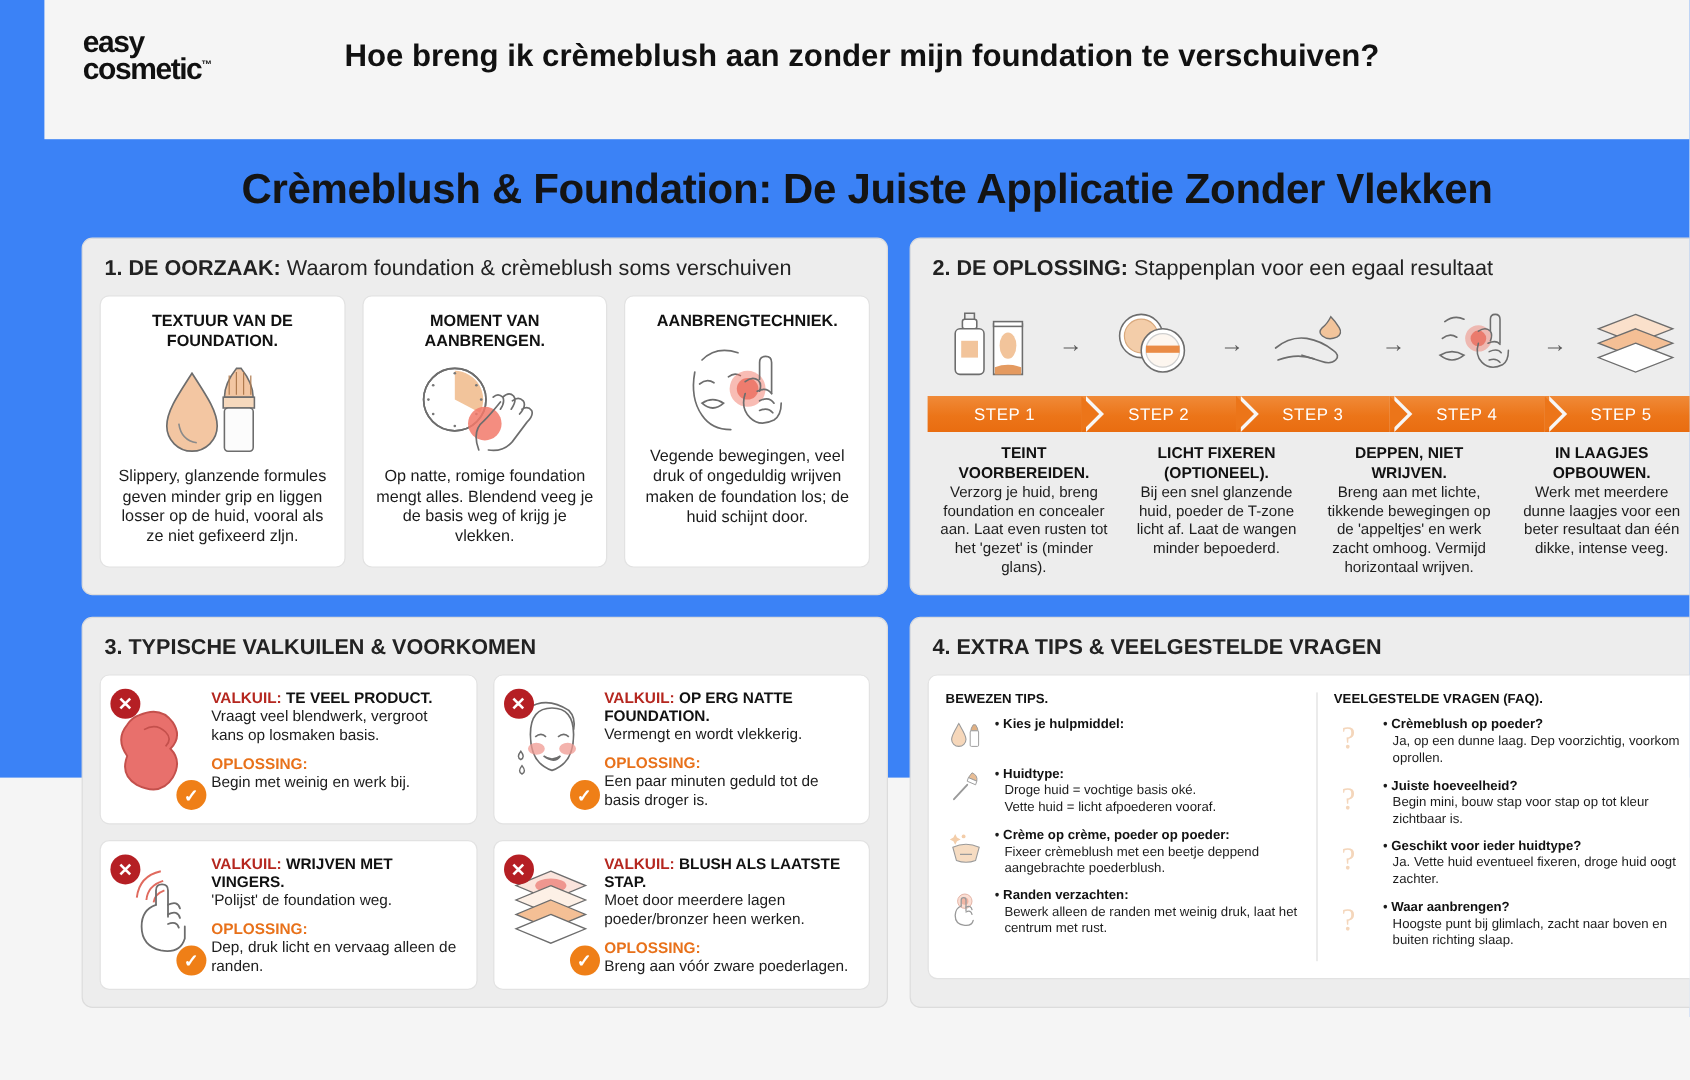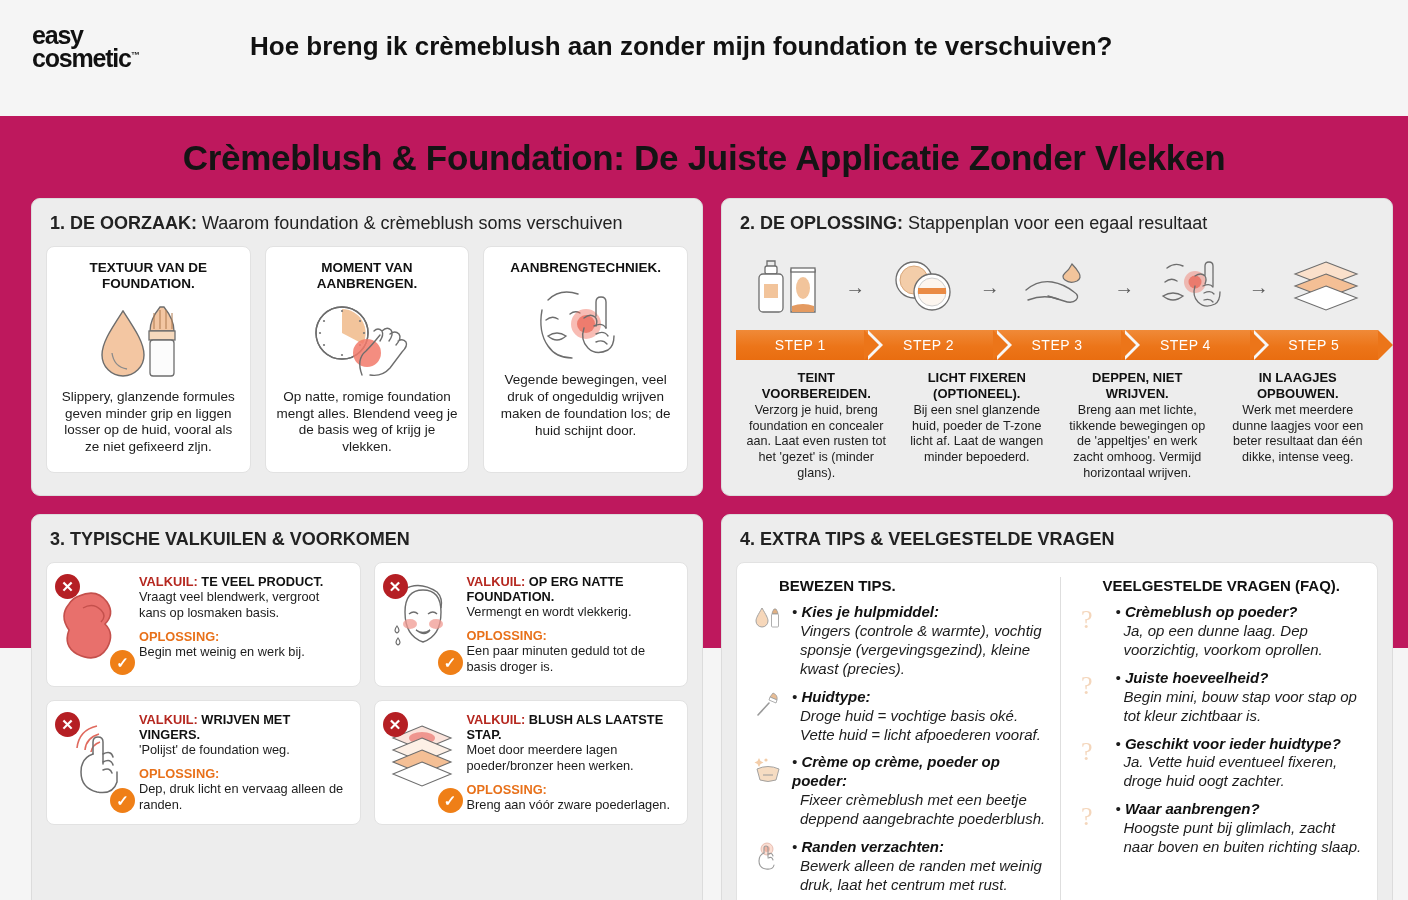--- a/index.html
+++ b/index.html
@@ -3,21 +3,21 @@
 <meta charset="utf-8">
 <style>
   * { box-sizing: border-box; margin: 0; padding: 0; }
   html, body {
     width: 1408px; height: 900px;
     background: #f5f5f5;
     font-family: "Liberation Sans", sans-serif;
     color: #1a1a1a;
     overflow: hidden;
   }
-  .page { position: relative; width: 1408px; height: 648px; background: #be185d; }
+  .page { position: relative; width: 1408px; height: 648px; background: #3b82f6; padding-left: 37px; }
 
   
   .topbar { height: 116px; background: #f5f5f5; display: flex; align-items: flex-start; padding: 18px 0 0 0; }
   .logo { width: 250px; padding-left: 32px; padding-top: 6px; }
   .logo-line { font-weight: 800; font-size: 25px; line-height: 0.92; letter-spacing: -1.2px; color: #111; }
   .logo-tm { font-size: 9px; vertical-align: super; font-weight: 700; }
   .topq { font-size: 26px; font-weight: 700; color: #111; line-height: 1.28; max-width: 900px; padding-top: 12px; }
 
   
   .maintitle { text-align: center; font-size: 35px; font-weight: 800; color: #141414; letter-spacing: -0.3px; margin: 22px 0 20px 0; }
@@ -68,24 +68,24 @@
   .pit-body { flex: 1; }
   .lbl-bad { color: #b5271f; font-weight: 800; font-size: 12.8px; }
   .lbl-bad b { color: #111; font-weight: 800; }
   .pit-p { font-size: 12.8px; line-height: 1.25; color: #1c1c1c; }
   .lbl-fix { color: #e8711a; font-weight: 800; font-size: 12.8px; margin-top: 8px; }
 
   
   .tipwrap { background: #fff; border: 1px solid #e2e2e2; border-radius: 8px; padding: 14px 8px 14px 14px;
              display: grid; grid-template-columns: 1fr 1px 1fr; gap: 14px; min-height: 253px; }
   .divider { background: #dedede; }
-  .tip-h { font-size: 15px; font-weight: 800; color: #111; margin-bottom: 9px; margin-left: 28px; }
+  .tip-h { font-size: 11px; font-weight: 800; color: #111; margin-bottom: 9px; }
   .tip-row { display: flex; gap: 7px; margin-bottom: 9px; }
   .tip-ico { width: 34px; flex: 0 0 34px; display: flex; align-items: flex-start; justify-content: center; padding-top: 2px; }
-  .tip-txt { flex: 1; font-size: 15px; line-height: 1.26; color: #1c1c1c; font-style: italic; }
+  .tip-txt { flex: 1; font-size: 11px; line-height: 1.26; color: #1c1c1c; }
   .tip-txt .bq { font-weight: 800; color: #111; }
   .tip-txt .sub { display: block; padding-left: 8px; }
   svg { display: block; }
 </style>
 </head>
 <body>
 
 <div class="page">
 
   <div class="topbar">
@@ -359,21 +359,21 @@
             <div class="tip-h">BEWEZEN TIPS.</div>
 
             <div class="tip-row">
               <div class="tip-ico">
                 <svg width="30" height="30" viewBox="0 0 30 30">
                   <path d="M9 3 C5 10 3 13 3 16 a6 6 0 0 0 12 0 C15 13 13 10 9 3 Z" fill="#f6d7ba" stroke="#9a9a9a" stroke-width="0.9"></path>
                   <path d="M21 4 q-2 3 -2 5 l6 0 q0 -2 -2 -5 Z" fill="#e0b083" stroke="#9a9a9a" stroke-width="0.8"></path>
                   <rect x="18.5" y="9" width="7" height="13" rx="1" fill="#fff" stroke="#9a9a9a" stroke-width="0.8"></rect>
                 </svg>
               </div>
-              <div class="tip-txt"><span>•</span> <span class="bq">Kies je hulpmiddel:</span><span class="sub">Vingers (controle &amp; warmte), vochtig sponsje (vergevingsgezind), kleine kwast (precies).</span></div>
+              <div class="tip-txt"><span>•</span> <span class="bq">Kies je hulpmiddel:</span></div>
             </div>
 
             <div class="tip-row">
               <div class="tip-ico">
                 <svg width="30" height="30" viewBox="0 0 30 30">
                   <path d="M20 3 q5 2 4 7 l-7 -3 Z" fill="#e8bd95" stroke="#9a9a9a" stroke-width="0.8"></path>
                   <path d="M17 7 l7 3 l-1 3 l-7 -3 Z" fill="#fff" stroke="#9a9a9a" stroke-width="0.8"></path>
                   <path d="M16 13 L5 25" stroke="#9a9a9a" stroke-width="1.6" stroke-linecap="round"></path>
                 </svg>
               </div>

